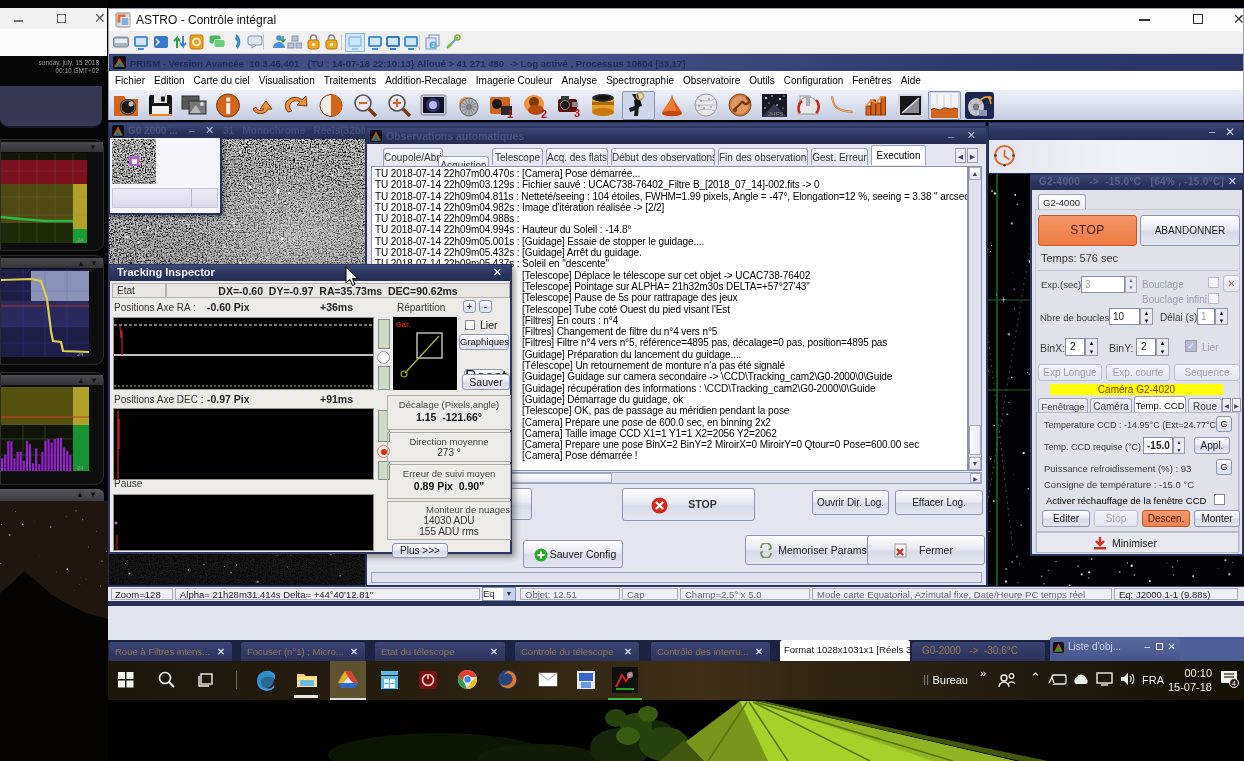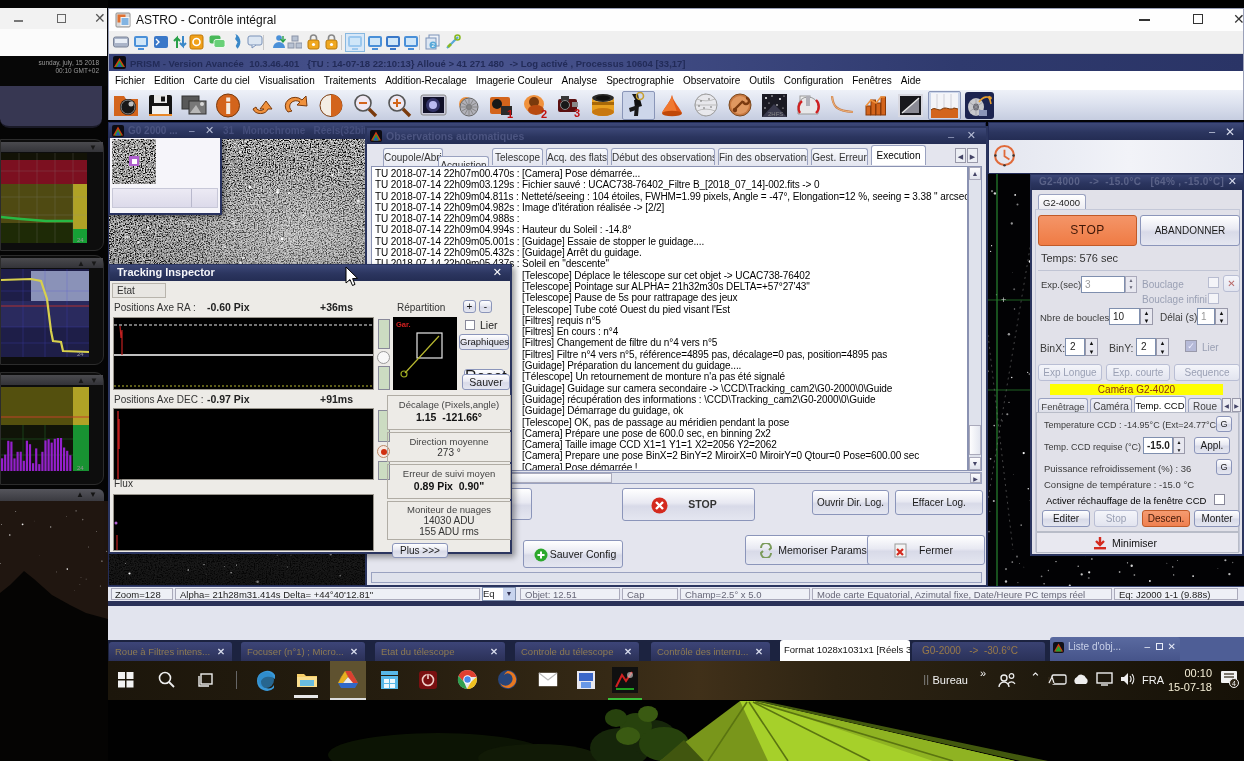--- a/index.html
+++ b/index.html
@@ -1088,21 +1088,20 @@
       <div style="height:11.3px;white-space:nowrap;overflow:hidden">TU 2018-07-14  22h09m04.982s : Image d'itération réalisée -&gt;  [2/2]</div>
       <div style="height:11.3px;white-space:nowrap;overflow:hidden">TU 2018-07-14  22h09m04.988s :</div>
       <div style="height:11.3px;white-space:nowrap;overflow:hidden">TU 2018-07-14  22h09m04.994s : Hauteur du Soleil : -14.8°</div>
       <div style="height:11.3px;white-space:nowrap;overflow:hidden">TU 2018-07-14  22h09m05.001s : [Guidage] Essaie de stopper le guidage....</div>
       <div style="height:11.3px;white-space:nowrap;overflow:hidden">TU 2018-07-14  22h09m05.432s : [Guidage] Arrêt du guidage.</div>
       <div style="height:11.3px;white-space:nowrap;overflow:hidden">TU 2018-07-14  22h09m05.437s : Soleil en "descente"</div>
       <div style="height:11.3px;white-space:nowrap;overflow:hidden"><span style="visibility:hidden">TU 2018-07-14  22h09m05.437s : </span>[Telescope] Déplace le télescope sur cet objet -&gt; UCAC738-76402</div>
       <div style="height:11.3px;white-space:nowrap;overflow:hidden"><span style="visibility:hidden">TU 2018-07-14  22h09m05.437s : </span>[Telescope] Pointage sur ALPHA= 21h32m30s DELTA=+57°27'43"</div>
       <div style="height:11.3px;white-space:nowrap;overflow:hidden"><span style="visibility:hidden">TU 2018-07-14  22h09m05.437s : </span>[Telescope] Pause de 5s pour rattrapage des jeux</div>
       <div style="height:11.3px;white-space:nowrap;overflow:hidden"><span style="visibility:hidden">TU 2018-07-14  22h09m05.437s : </span>[Telescope] Tube coté Ouest du pied visant l'Est</div>
-      <div style="height:11.3px;white-space:nowrap;overflow:hidden"><span style="visibility:hidden">TU 2018-07-14  22h09m05.437s : </span>[Filtres] requis n°5</div>
       <div style="height:11.3px;white-space:nowrap;overflow:hidden"><span style="visibility:hidden">TU 2018-07-14  22h09m05.437s : </span>[Filtres] En cours : n°4</div>
       <div style="height:11.3px;white-space:nowrap;overflow:hidden"><span style="visibility:hidden">TU 2018-07-14  22h09m05.437s : </span>[Filtres] Changement de filtre du n°4 vers n°5</div>
       <div style="height:11.3px;white-space:nowrap;overflow:hidden"><span style="visibility:hidden">TU 2018-07-14  22h09m05.437s : </span>[Filtres] Filtre n°4 vers n°5, référence=4895 pas, décalage=0 pas, position=4895 pas</div>
       <div style="height:11.3px;white-space:nowrap;overflow:hidden"><span style="visibility:hidden">TU 2018-07-14  22h09m05.437s : </span>[Guidage] Préparation du lancement du guidage....</div>
       <div style="height:11.3px;white-space:nowrap;overflow:hidden"><span style="visibility:hidden">TU 2018-07-14  22h09m05.437s : </span>[Télescope] Un retournement de monture n'a pas été signalé</div>
       <div style="height:11.3px;white-space:nowrap;overflow:hidden"><span style="visibility:hidden">TU 2018-07-14  22h09m05.437s : </span>[Guidage] Guidage sur camera secondaire -&gt; \CCD\Tracking_cam2\G0-2000\0\Guide</div>
       <div style="height:11.3px;white-space:nowrap;overflow:hidden"><span style="visibility:hidden">TU 2018-07-14  22h09m05.437s : </span>[Guidage] récupération des informations : \CCD\Tracking_cam2\G0-2000\0\Guide</div>
       <div style="height:11.3px;white-space:nowrap;overflow:hidden"><span style="visibility:hidden">TU 2018-07-14  22h09m05.437s : </span>[Guidage] Démarrage du guidage, ok</div>
       <div style="height:11.3px;white-space:nowrap;overflow:hidden"><span style="visibility:hidden">TU 2018-07-14  22h09m05.437s : </span>[Telescope] OK, pas de passage au méridien pendant la pose</div>
       <div style="height:11.3px;white-space:nowrap;overflow:hidden"><span style="visibility:hidden">TU 2018-07-14  22h09m05.437s : </span>[Camera] Prépare une pose de 600.0 sec, en binning 2x2</div>
@@ -1151,20 +1150,21 @@
  </div>
  <div class="a" style="left:4px;top:444px;width:611px;height:11px;background:#dfe2ec;border:1px solid #9aa2c0"></div>
 </div>
 
 <div class="a" style="left:108px;top:264px;width:404px;height:290px;background:#edebe7;border:2px solid #2b355f;box-shadow:3px 3px 6px rgba(0,0,0,.4)">
  <div class="a nv" style="left:0;top:-1px;width:400px;height:16px">
   <div class="a" style="left:7px;top:1px;font-size:11px;font-weight:bold;color:#f4f4f8">Tracking Inspector</div>
   <div class="a" style="right:8px;top:1px;color:#fff;font-size:11px">✕</div>
  </div>
  <div class="a" style="left:2px;top:17px;width:54px;height:15px;border:1px solid #b8b4ac;background:#e8e6e2;font-size:10px;color:#333;padding:1px 4px">Etat</div>
+ <div class="a" style="left:56px;top:17px;width:344px;height:15px;border:1px solid #b8b4ac;background:#e8e6e2;font-size:10.5px;font-weight:bold;color:#222;text-align:center;padding-top:1px">DX=-0.60&nbsp; DY=-0.97&nbsp; RA=35.73ms&nbsp; DEC=90.62ms</div>
  <div class="a" style="left:4px;top:36px;font-size:10px;color:#333">Positions Axe RA :</div>
  <div class="a" style="left:97px;top:35px;font-size:10.5px;font-weight:bold;color:#222">-0.60 Pix</div>
  <div class="a" style="left:210px;top:35px;font-size:10.5px;font-weight:bold;color:#222">+36ms</div>
  <div class="a" style="left:287px;top:36px;font-size:10px;color:#333">Répartition</div>
  <div class="a btn" style="left:353px;top:34px;width:13px;height:13px;font-size:10px;line-height:11px">+</div>
  <div class="a btn" style="left:369px;top:34px;width:13px;height:13px;font-size:10px;line-height:11px">-</div>
 
  <svg class="a" style="left:3px;top:51px;border:1px solid #98948c" width="261" height="73">
   <rect width="261" height="73" fill="#000"></rect>
   <line x1="0" y1="7" x2="261" y2="7" stroke="#e8e8e8" stroke-width="1" stroke-dasharray="3,2"></line>
@@ -1209,26 +1209,26 @@
  </div>
  <div class="a" style="left:277px;top:166px;width:124px;height:30px;border:1px solid #b0aca4">
   <div style="font-size:9.5px;color:#444;text-align:center;margin-top:3px">Direction moyenne</div>
   <div style="font-size:10px;color:#333;text-align:center">273 °</div>
  </div>
  <div class="a" style="left:277px;top:198px;width:124px;height:35px;border:1px solid #b0aca4">
   <div style="font-size:9.5px;color:#444;text-align:center;margin-top:3px">Erreur de suivi moyen</div>
   <div style="font-size:10.5px;font-weight:bold;color:#111;text-align:center;margin-top:1px">0.89 Pix&nbsp; 0.90"</div>
  </div>
  <div class="a" style="left:277px;top:235px;width:124px;height:39px;border:1px solid #b0aca4">
-  <div style="font-size:9.5px;color:#444;text-align:center;margin-top:2px">Moniteur de nuages</div>
+  <div style="font-size:9.5px;color:#444;text-align:right;margin-top:2px">Moniteur de nuages</div>
   <div style="font-size:10px;color:#333;text-align:center">14030 ADU</div>
   <div style="font-size:10px;color:#333;text-align:center">155 ADU rms</div>
  </div>
  <div class="a btn" style="left:282px;top:277px;width:56px;height:15px;font-size:10px;line-height:13px">Plus &gt;&gt;&gt;</div>
- <div class="a" style="left:4px;top:212px;font-size:10px;color:#333">Flux</div>
+ <div class="a" style="left:4px;top:212px;font-size:10px;color:#333">Pause</div>
 
  <svg class="a" style="left:3px;top:228px;border:1px solid #98948c" width="261" height="57">
   <rect width="261" height="57" fill="#000"></rect>
   <line x1="3" y1="40" x2="3" y2="56" stroke="#c02020" stroke-width="1.2"></line>
   <circle cx="2" cy="28" r="1.5" fill="#b060d0"></circle>
  </svg>
 </div>
 
 <div class="a" style="left:988px;top:122px;width:256px;height:52px;border:1px solid #232c58">
  <div class="a nv" style="left:0;top:0;width:254px;height:17px">
@@ -1288,21 +1288,21 @@
  <div class="a" style="left:156px;top:222px;width:34px;height:14px;background:linear-gradient(180deg,#f0f0f6,#dcdee8);border:1px solid #9aa2c0;border-bottom:none;border-radius:3px 3px 0 0;color:#444;text-align:center;padding-top:2px">Roue</div>
  <div class="a" style="left:190px;top:222px;width:9px;height:14px;background:#ececf2;border:1px solid #99a;font-size:6px;color:#446;text-align:center;line-height:14px">◀</div>
  <div class="a" style="left:200px;top:222px;width:9px;height:14px;background:#ececf2;border:1px solid #99a;font-size:6px;color:#446;text-align:center;line-height:14px">▶</div>
  <div class="a" style="left:4px;top:236px;width:203px;height:120px;border:1px solid #b8bcc8"></div>
  <div class="a lbl" style="left:12px;top:244px;font-size:9px;white-space:nowrap">Temperature CCD : -14.95°C (Ext=24.77°C)</div>
  <div class="a btn" style="left:184px;top:240px;width:16px;height:16px;font-size:9px;line-height:14px">G</div>
  <div class="a lbl" style="left:12px;top:266px;font-size:9px;white-space:nowrap">Temp. CCD requise (°C)</div>
  <div class="a inp" style="left:111px;top:261px;width:30px;height:17px;padding:2px 3px;font-weight:bold">-15.0</div>
  <div class="a" style="left:141px;top:261px;width:12px;height:17px;background:#e8e8f0;border:1px solid #99a;font-size:5px;color:#111;text-align:center;line-height:8px">▲<br>▼</div>
  <div class="a btn" style="left:162px;top:261px;width:36px;height:17px;font-size:10px;line-height:15px">Appl.</div>
- <div class="a lbl" style="left:12px;top:287px;font-size:9.5px;white-space:nowrap">Puissance refroidissement (%) : 36</div>
+ <div class="a lbl" style="left:12px;top:287px;font-size:9.5px;white-space:nowrap">Puissance refroidissement (%) : 93</div>
  <div class="a btn" style="left:184px;top:283px;width:16px;height:16px;font-size:9px;line-height:14px">G</div>
  <div class="a lbl" style="left:12px;top:303px;font-size:9.5px;white-space:nowrap">Consigne de température : -15.0 °C</div>
  <div class="a" style="left:14px;top:319px;font-size:9.5px;color:#000;white-space:nowrap">Activer réchauffage de la fenêtre CCD</div>
  <div class="a" style="left:182px;top:318px;width:11px;height:11px;background:#fff;border:1px solid #889"></div>
  <div class="a btn" style="left:10px;top:334px;width:48px;height:17px;line-height:15px">Editer</div>
  <div class="a gbtn" style="left:62px;top:334px;width:44px;height:17px;line-height:15px">Stop</div>
  <div class="a" style="left:110px;top:334px;width:48px;height:17px;background:linear-gradient(180deg,#f59b70,#ef8050);border:1px solid #c05a28;border-radius:3px;text-align:center;line-height:15px;color:#401808">Descen.</div>
  <div class="a btn" style="left:162px;top:334px;width:46px;height:17px;line-height:15px">Monter</div>
  <div class="a" style="left:4px;top:356px;width:203px;height:21px;background:#e8e8f0;border:1px solid #b8bcc8">
   <svg class="a" style="left:56px;top:3px" width="14" height="14">

